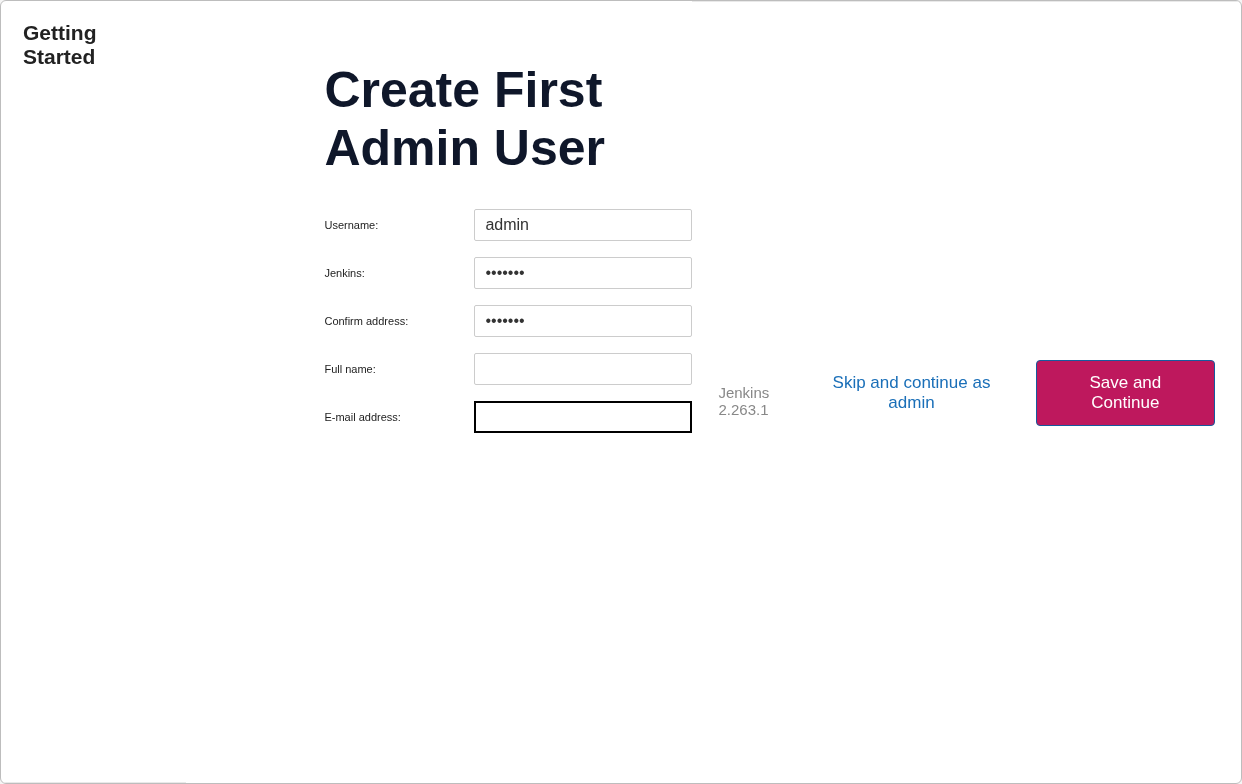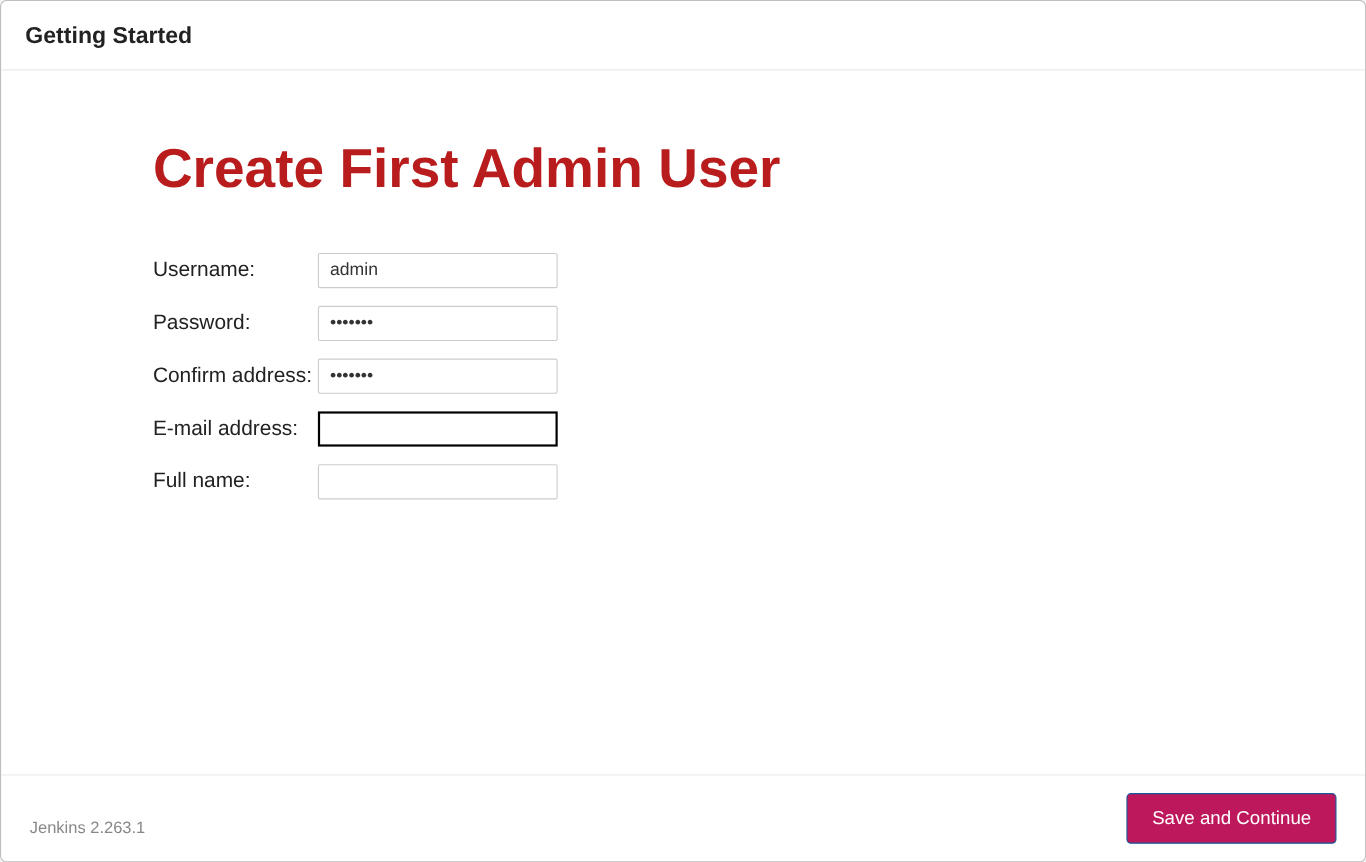--- a/index.html
+++ b/index.html
@@ -16,51 +16,51 @@
       align-items: stretch;
       justify-content: stretch;
     }
     .window {
       background: #fff;
       border: 1px solid #bdbdbd;
       border-radius: 6px;
       width: 100%;
       height: 100%;
       display: flex;
-      flex-direction: column;
+      flex-direction: row;
       overflow: hidden;
       justify-content: center;
     }
     .header {
       padding: 20px 22px 18px 22px;
       border-bottom: 1px solid #e9e9e9;
     }
     .header-title {
       font-size: 21px;
       font-weight: 600;
       color: #222;
     }
     .content {
       flex: 1;
       padding: 60px 0 0 138px;
     }
     .page-title {
       font-size: 50px;
       font-weight: 700;
-      color: #b91c1c;
-      margin-bottom: 48px;
+      color: #0f172a;
+      margin-bottom: 32px;
     }
     .form-row {
       display: flex;
       align-items: center;
       margin-bottom: 16px;
     }
     .form-label {
       width: 150px;
-      font-size: 19px;
+      font-size: 11px;
       color: #222;
     }
     .form-input {
       width: 218px;
       height: 32px;
       padding: 4px 10px;
       border: 1px solid #ccc;
       border-radius: 2px;
       font-size: 16px;
       color: #333;
@@ -126,39 +126,40 @@
 
   <div class="content">
     <h1 class="page-title">Create First Admin User</h1>
 
     <div class="form-row">
       <label class="form-label">Username:</label>
       <input type="text" class="form-input" value="admin" style="">
     </div>
 
     <div class="form-row">
-      <label class="form-label">Password:</label>
+      <label class="form-label">Jenkins:</label>
       <input type="text" class="form-input" value="•••••••" style="">
     </div>
 
     <div class="form-row">
       <label class="form-label">Confirm address:</label>
       <input type="text" class="form-input" value="•••••••" style="">
     </div>
 
     <div class="form-row">
-      <label class="form-label">E-mail address:</label>
-      <input type="text" class="form-input focused" value="" style="">
+      <label class="form-label">Full name:</label>
+      <input type="text" class="form-input" value="" style="">
     </div>
 
     <div class="form-row">
-      <label class="form-label">Full name:</label>
-      <input type="text" class="form-input" value="" style="">
+      <label class="form-label">E-mail address:</label>
+      <input type="text" class="form-input focused" value="" style="">
     </div>
   </div>
 
   <div class="footer">
     <span class="version">Jenkins 2.263.1</span>
     <div class="footer-spacer"></div>
+    <button class="link-button">Skip and continue as admin</button>
     <button class="primary-button">Save and Continue</button>
   </div>
 
 </div>
 
 </body></html>

